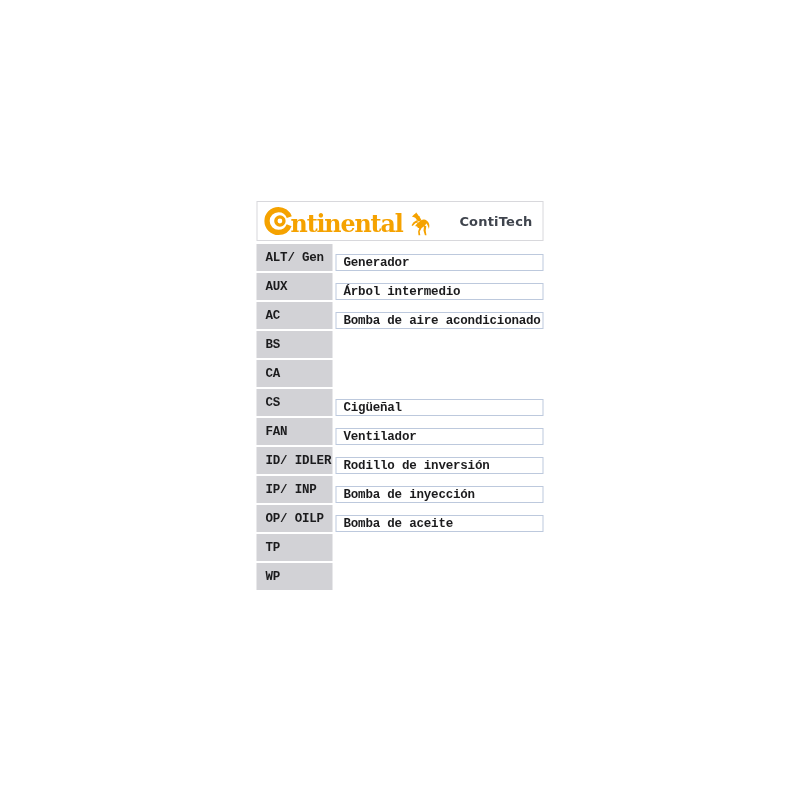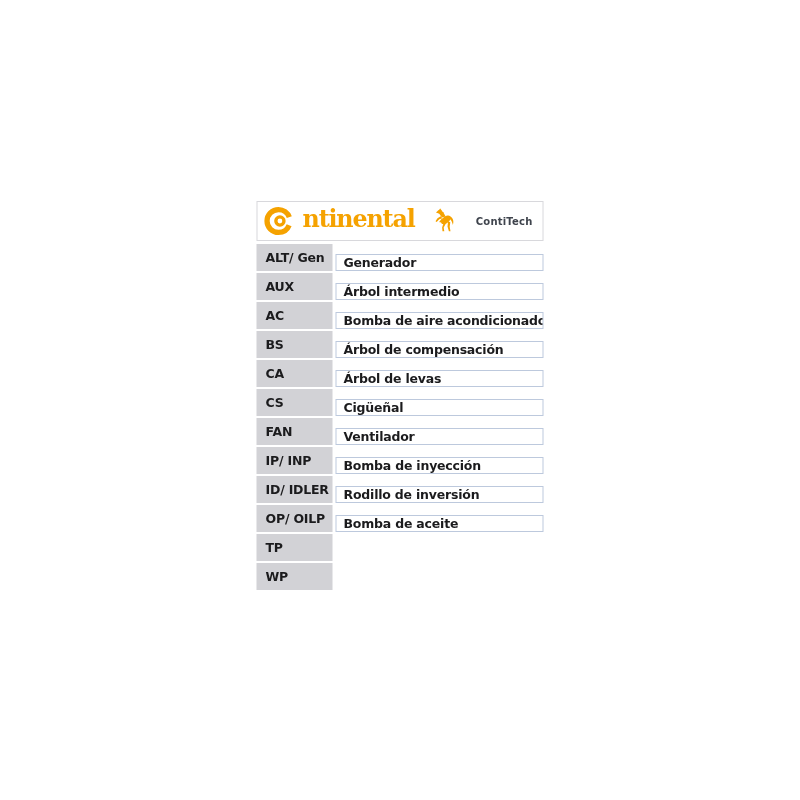--- a/index.html
+++ b/index.html
@@ -18,35 +18,35 @@
   .card{
     position:absolute;top:201px;left:50%;transform:translateX(-50%);
     width:287px;
   }
   .brand-header{
     box-sizing:border-box;height:40px;background:#ffffff;
     border:1px solid var(--header-border);
     display:flex;align-items:center;justify-content:space-between;
     padding:0 10px 0 6px;margin-bottom:3px;
   }
-  .logo{display:flex;align-items:flex-start;color:var(--brand-orange);gap:12px;}
+  .logo{display:flex;align-items:flex-end;color:var(--brand-orange);}
   .logo-cmark{display:block;flex:0 0 auto;}
   .logo-rest{
     font-family:"DejaVu Serif", serif;font-weight:bold;font-size:25px;
     letter-spacing:-1.2px;margin-left:-3px;line-height:1;
     transform:scaleX(.95);transform-origin:left center;color:var(--brand-orange);
     white-space:nowrap;
   }
   .logo-horse{display:block;flex:0 0 auto;margin-left:2px;margin-top:2px;}
   .tagline{
-    font-size:10px;font-weight:bold;color:var(--tagline-color);
+    font-size:13px;font-weight:bold;color:var(--tagline-color);
     letter-spacing:.2px;white-space:nowrap;
   }
   .legend-body{display:block;}
-  .row{display:flex;height:27px;margin-bottom:2px;}
+  .row{display:flex;height:27px;margin-bottom:2px;font-family:Liberation Mono, monospace;}
   .abbr{
     box-sizing:border-box;width:76px;margin-right:3px;background:var(--abbr-bg);
     color:var(--text-color);font-weight:bold;font-size:12.5px;letter-spacing:-.2px;
     display:flex;align-items:center;padding-left:9px;white-space:nowrap;
   }
   .desc{
     box-sizing:border-box;flex:1;background:#ffffff;
     border:1px solid var(--desc-border);color:var(--text-color);
     font-weight:bold;font-size:12.5px;letter-spacing:-.2px;
     display:flex;align-items:center;padding-left:7px;white-space:nowrap;
@@ -93,47 +93,45 @@
     <div class="desc">Árbol intermedio</div>
   </div>
 
   <div class="row">
     <div class="abbr">AC</div>
     <div class="desc">Bomba de aire acondicionado</div>
   </div>
 
   <div class="row">
     <div class="abbr">BS</div>
-    <div class="desc">Árbol de compensación</div>
   </div>
 
   <div class="row">
     <div class="abbr">CA</div>
-    <div class="desc">Árbol de levas</div>
   </div>
 
   <div class="row">
     <div class="abbr">CS</div>
     <div class="desc">Cigüeñal</div>
   </div>
 
   <div class="row">
     <div class="abbr">FAN</div>
     <div class="desc">Ventilador</div>
   </div>
 
 
   <div class="row">
-    <div class="abbr">IP/ INP</div>
-    <div class="desc">Bomba de inyección</div>
+    <div class="abbr">ID/ IDLER</div>
+    <div class="desc">Rodillo de inversión</div>
   </div>
 
   <div class="row">
-    <div class="abbr">ID/ IDLER</div>
-    <div class="desc">Rodillo de inversión</div>
+    <div class="abbr">IP/ INP</div>
+    <div class="desc">Bomba de inyección</div>
   </div>
 
   <div class="row">
     <div class="abbr">OP/ OILP</div>
     <div class="desc">Bomba de aceite</div>
   </div>
 
 
   <div class="row">
     <div class="abbr">TP</div>

